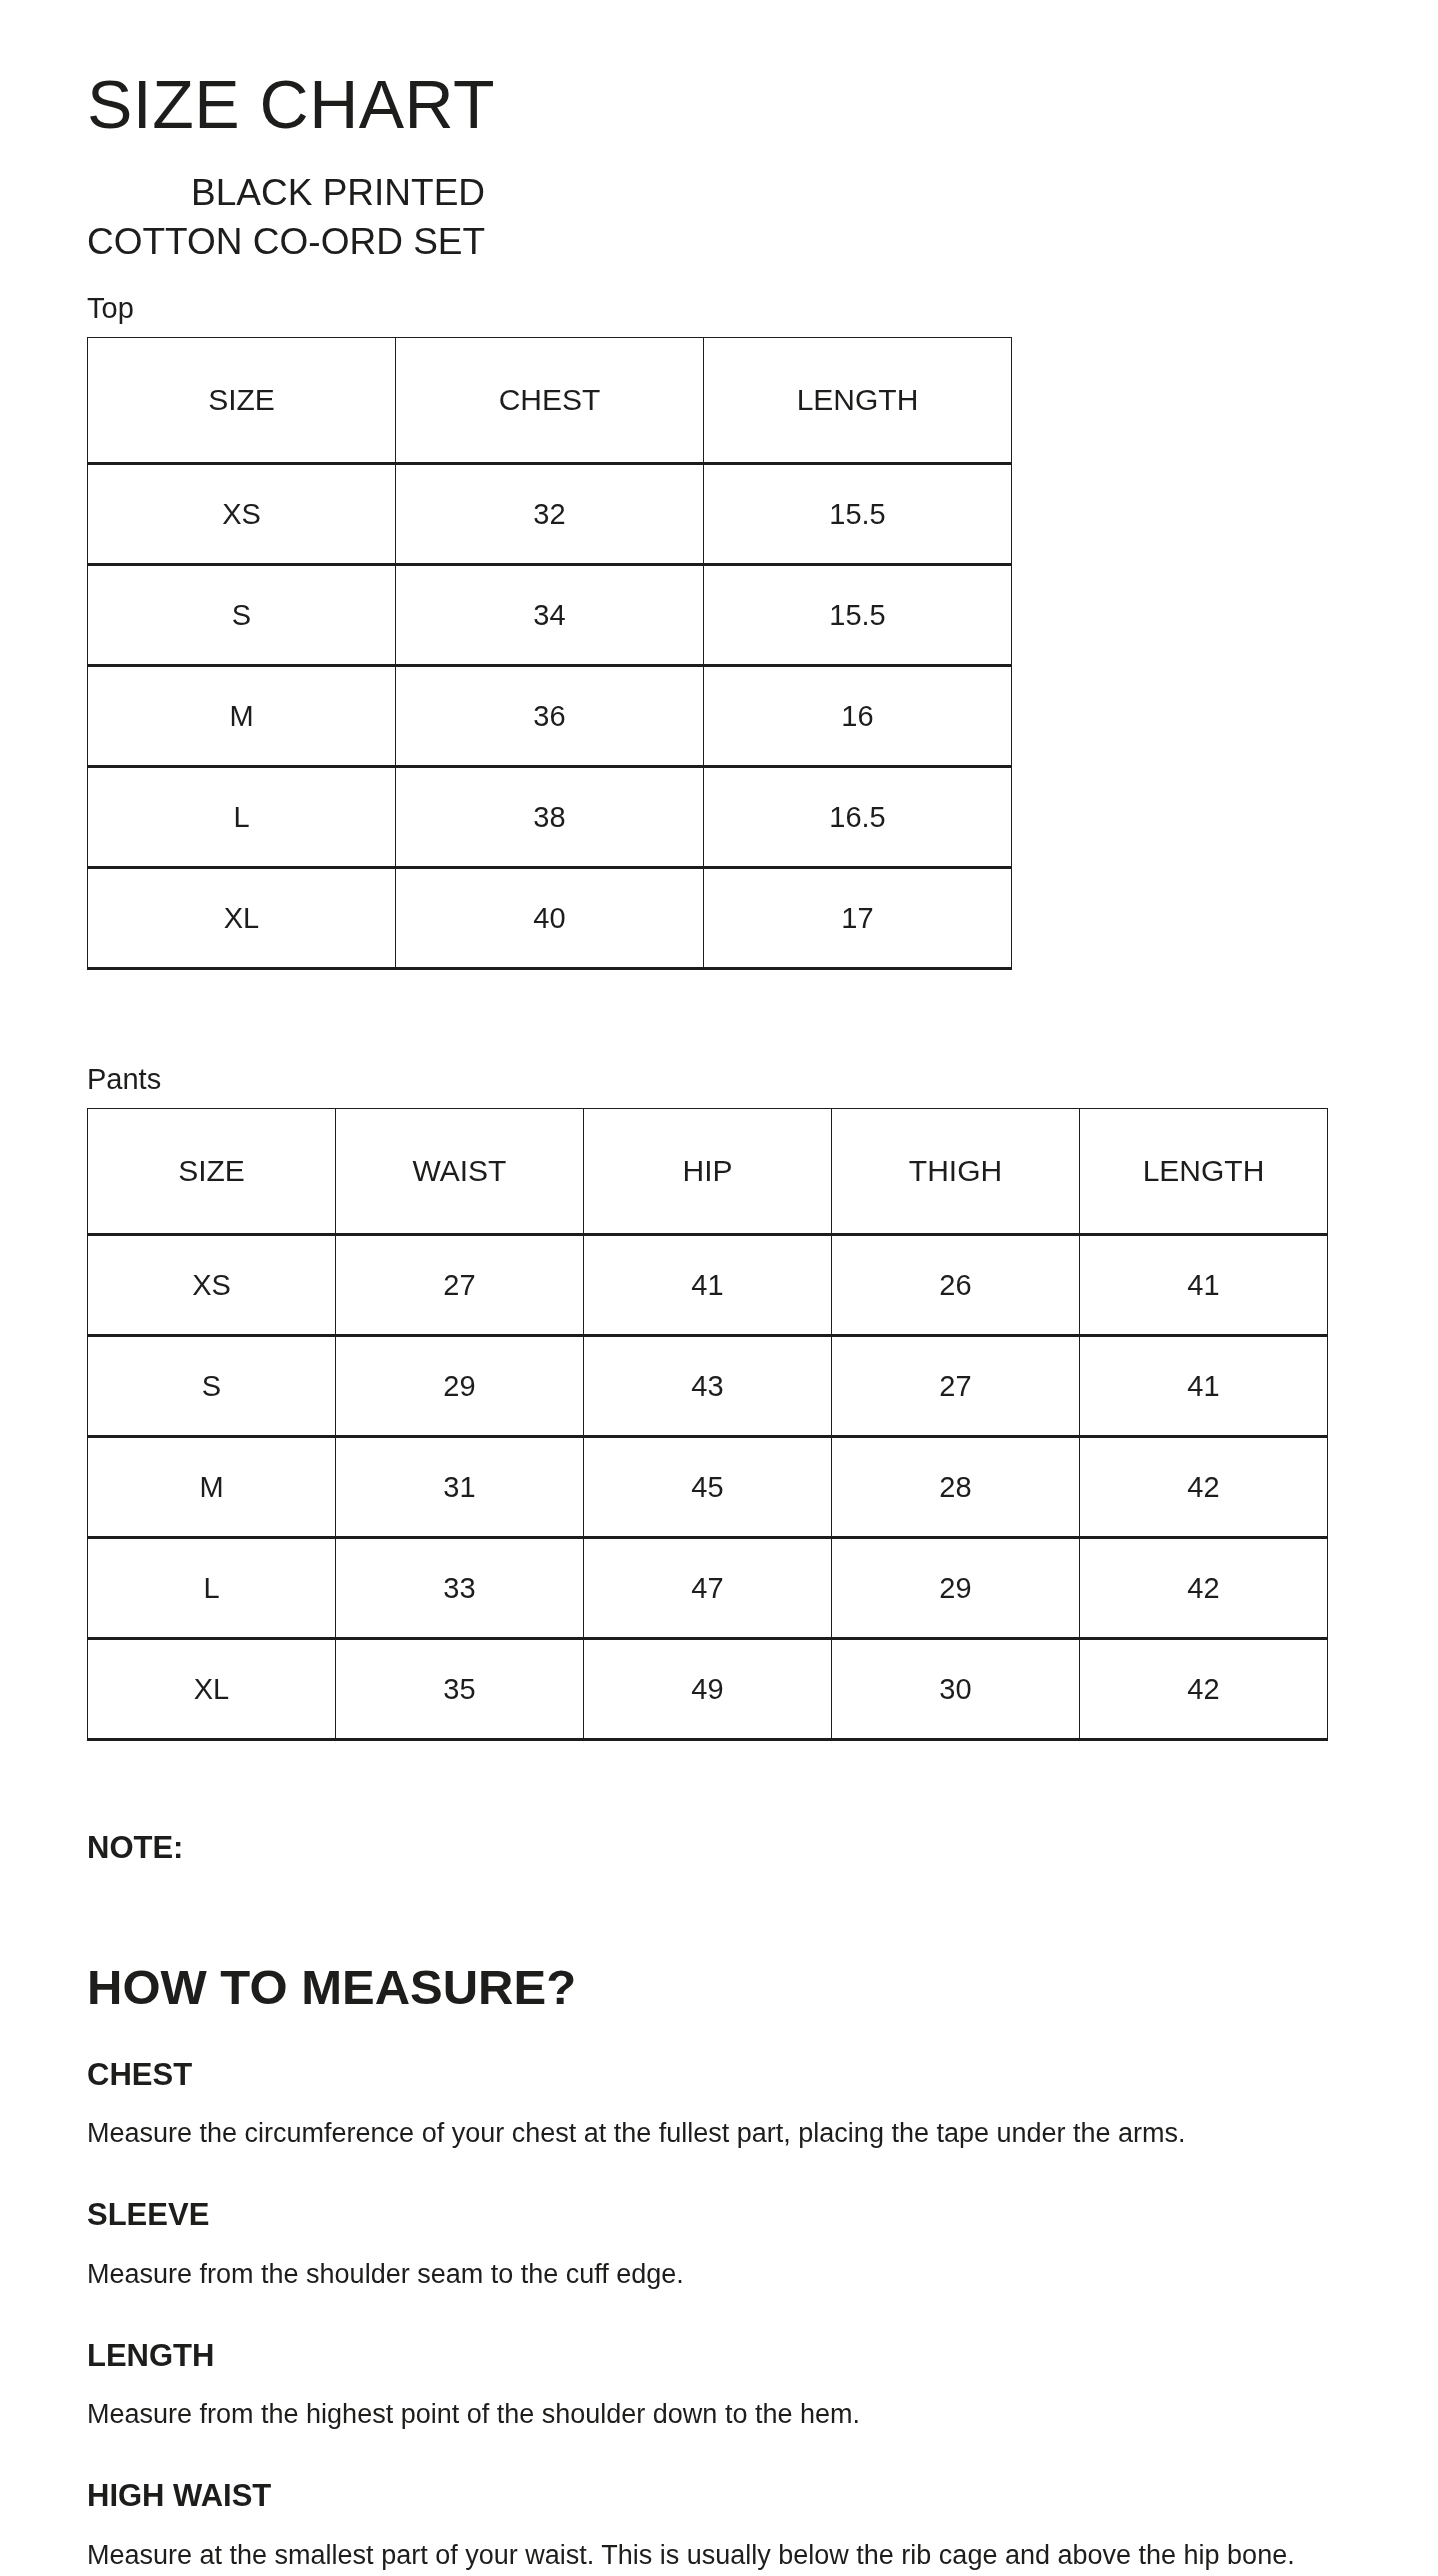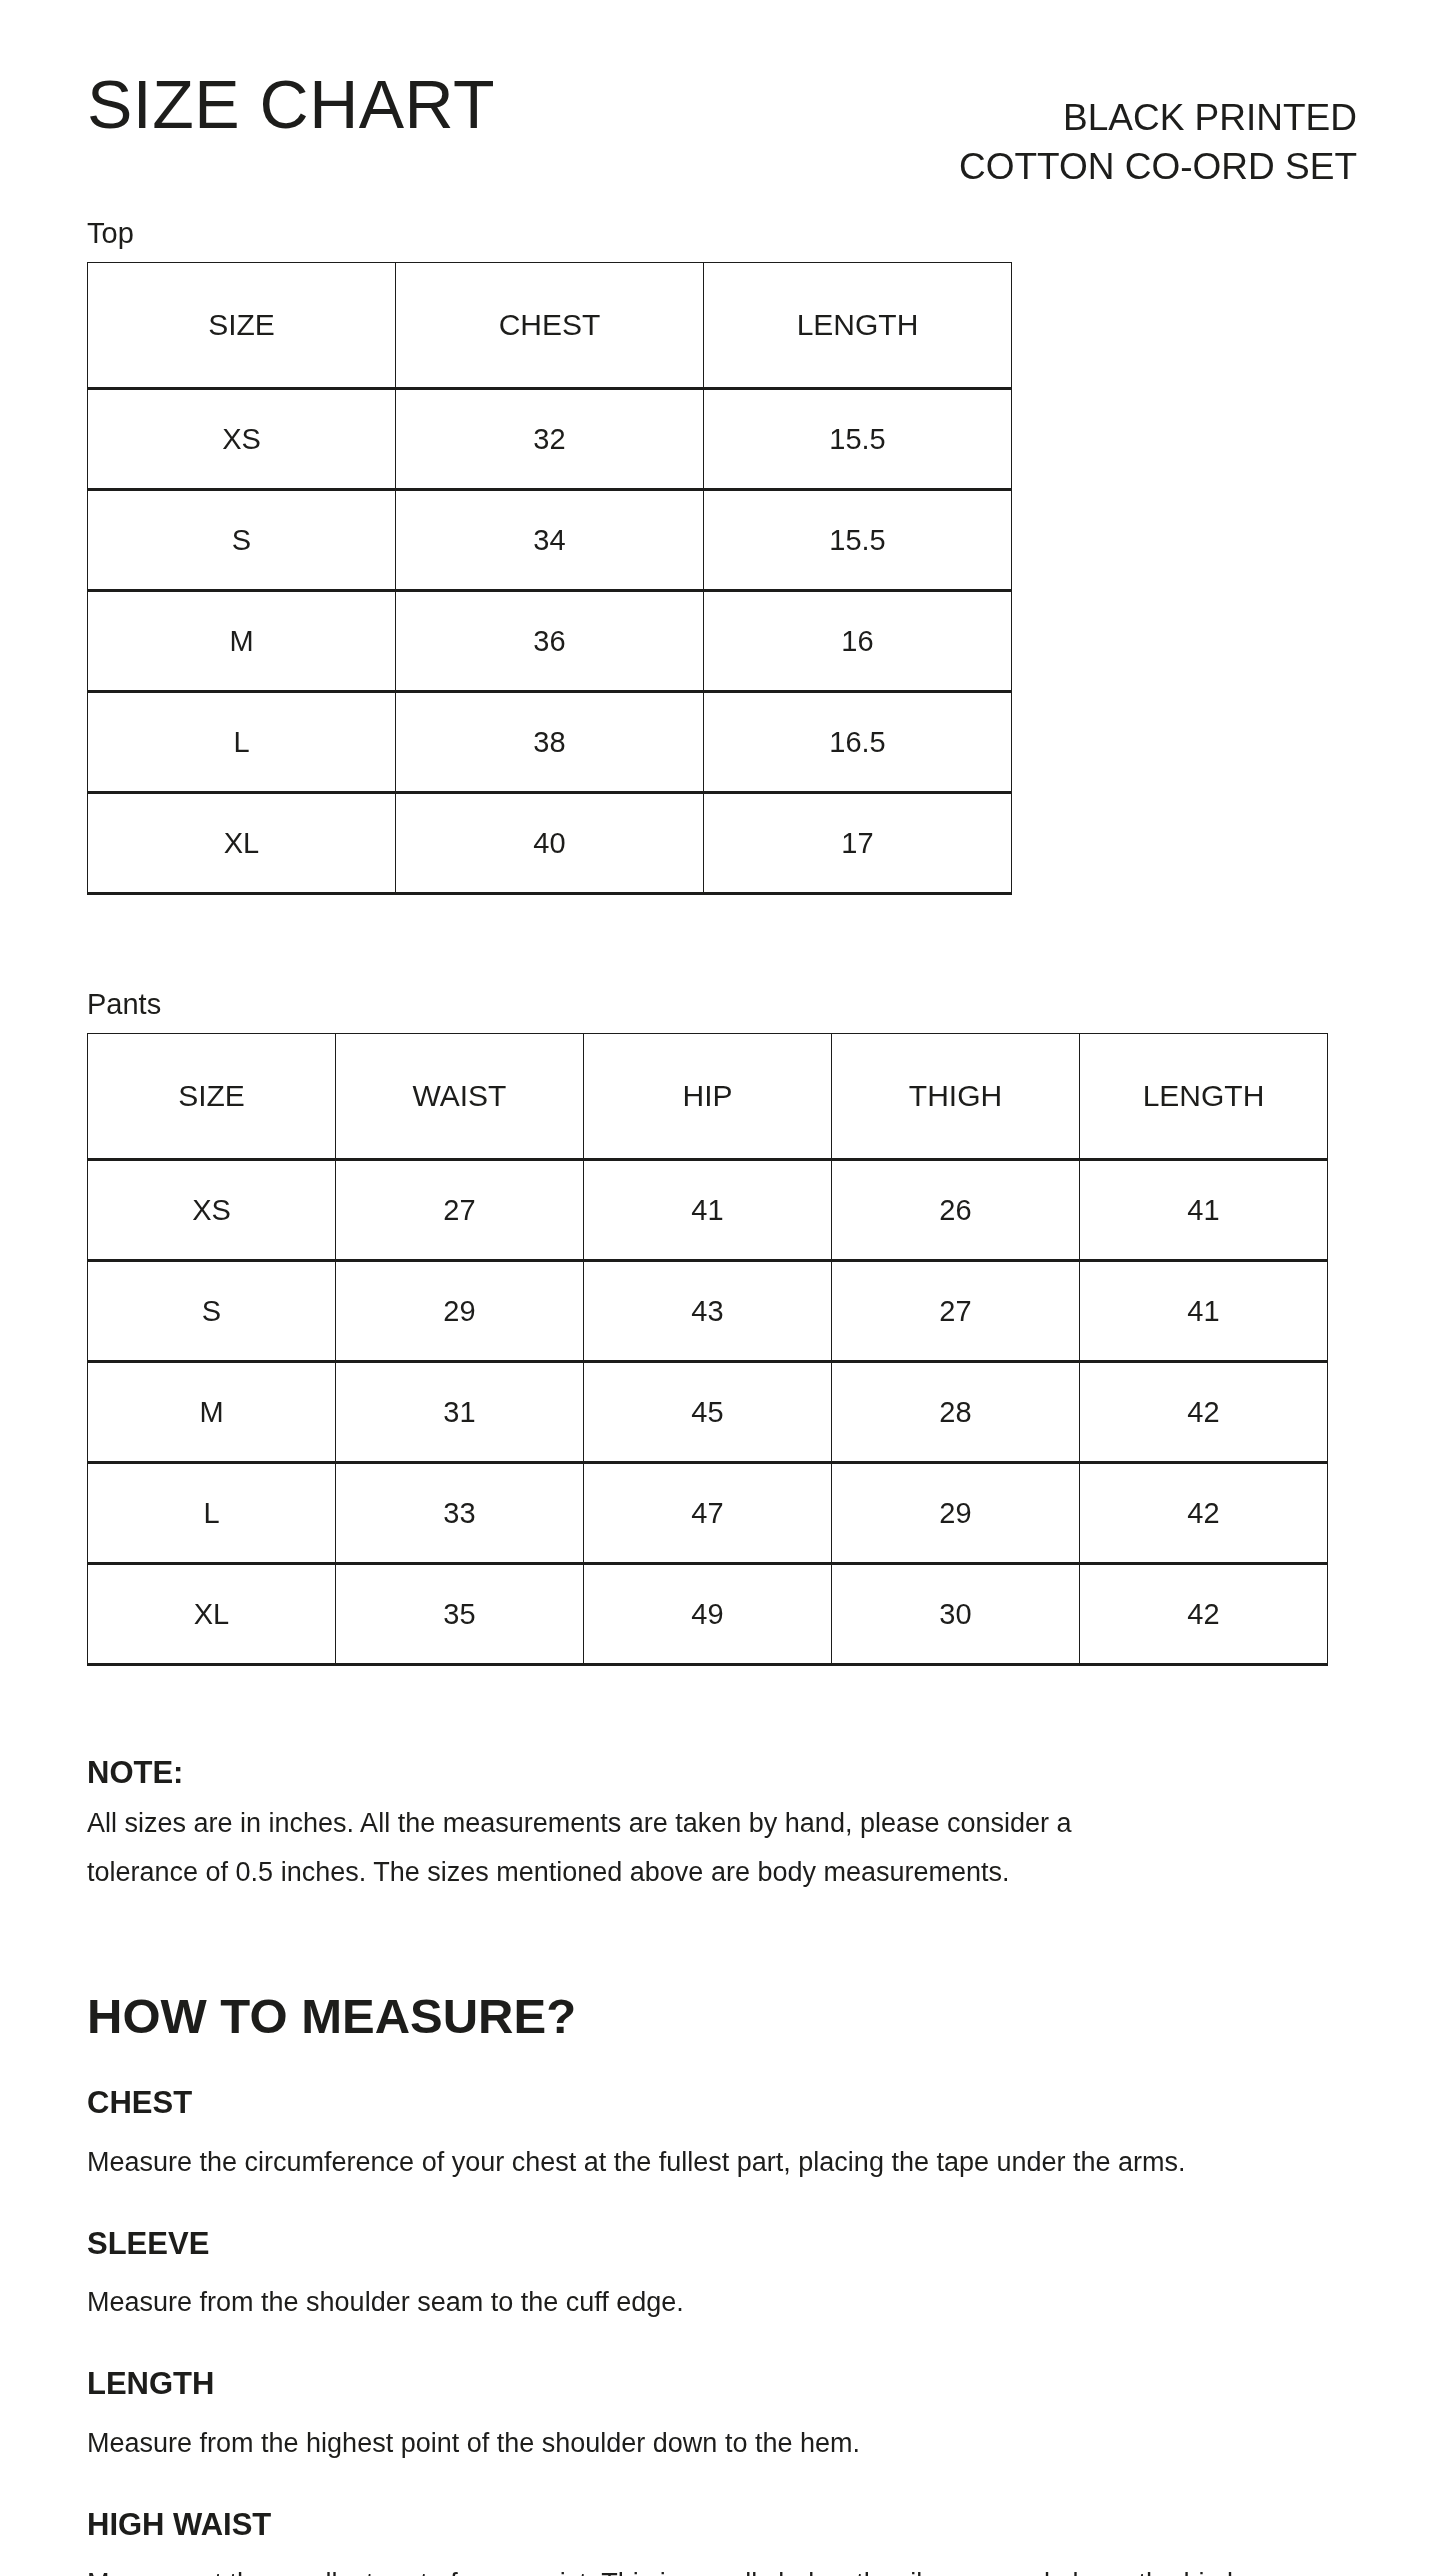--- a/index.html
+++ b/index.html
@@ -18,20 +18,21 @@
     box-sizing: border-box;
     width: 1439px;
     height: 3298px;
     padding: 67px 82px 0 87px;
   }
   
   .header {
     display: flex;
     justify-content: space-between;
     align-items: flex-start;
+    flex-direction: column;
   }
   .page-title {
     font-size: 68px;
     font-weight: 400;
     line-height: 1.1;
     margin: 0;
     letter-spacing: 0.5px;
   }
   .product-name {
     margin-top: 26px;
@@ -203,21 +204,20 @@
           <td>XL</td>
           <td>35</td>
           <td>49</td>
           <td>30</td>
           <td>42</td>
         </tr>
       </tbody>
     </table>
 
   <div class="note-heading">NOTE:</div>
-  <div class="note-body">All sizes are in inches. All the measurements are taken by hand, please consider a tolerance of 0.5 inches. The sizes mentioned above are body measurements.</div>
 
   <div class="htm-heading">HOW TO MEASURE?</div>
 
   <div id="measure-sections">
       <div class="measure-section">
         <div class="m-heading">CHEST</div>
         <div class="m-body">Measure the circumference of your chest at the fullest part, placing the tape under the arms.</div>
       </div>
       <div class="measure-section">
         <div class="m-heading">SLEEVE</div>

